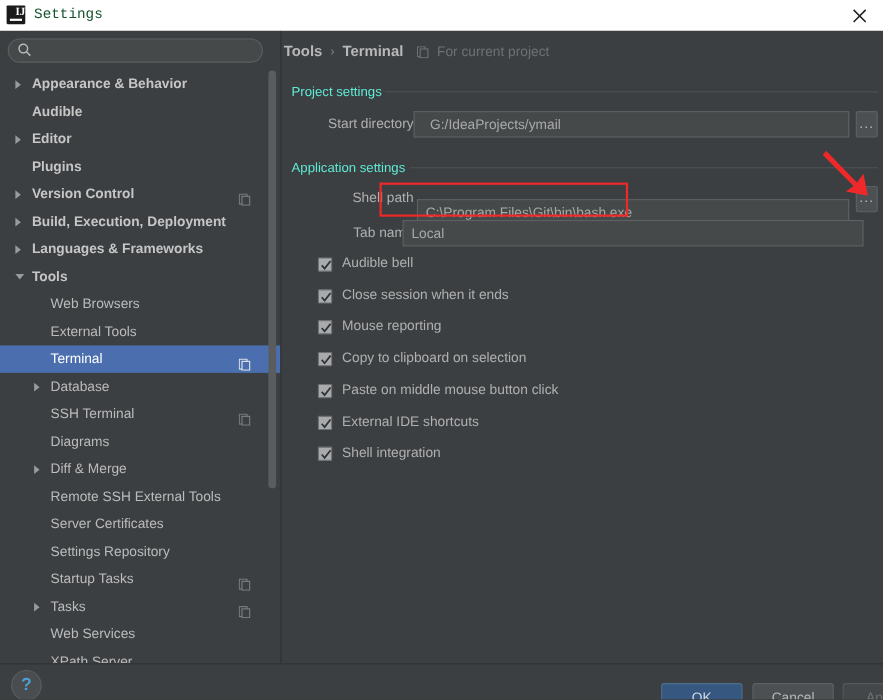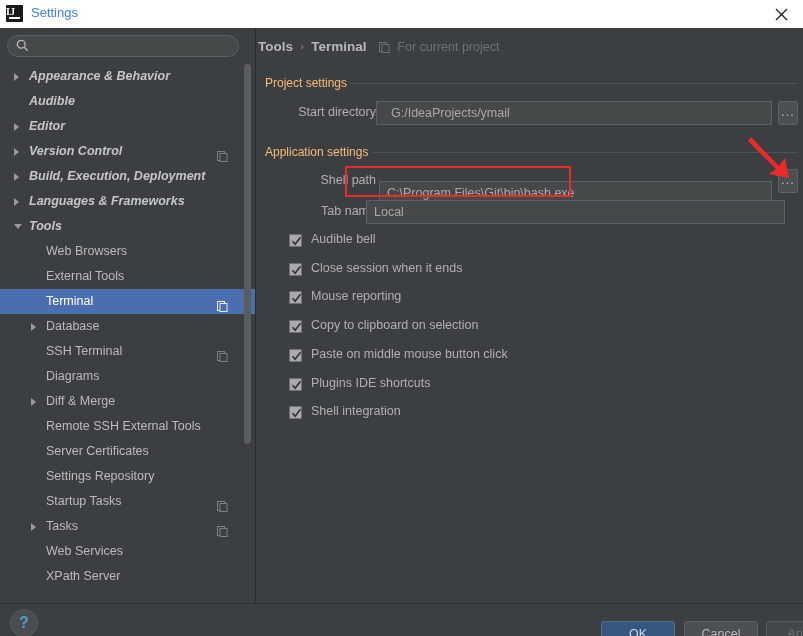--- a/index.html
+++ b/index.html
@@ -41,35 +41,35 @@
   }
   .title-logo .ij {
     position: absolute;
     left: 0; top: 0;
     width: 17px; height: 17px;
     color: #ffffff;
     font-family: "Liberation Serif", serif;
     font-size: 10px;
     font-weight: bold;
     letter-spacing: 0px;
-    text-align: left;
+    text-align: right;
     line-height: 13px;
   }
   .title-logo .underbar {
     position: absolute;
     left: 3px; top: 12px;
     width: 11px; height: 2px;
     background: #ffffff;
   }
   .title-text {
     position: absolute;
     left: 31px; top: 5px;
     font-size: 13px;
-    color: #3b82f6;
-    font-family: Liberation Sans, sans-serif;
+    color: #14532d;
+    font-family: Liberation Mono, monospace;
   }
   .title-close {
     position: absolute;
     right: 0px; top: 0px;
     width: 44px; height: 27px;
     cursor: pointer;
   }
   .title-close svg { position: absolute; left: 16px; top: 8px; }
 
   
@@ -122,21 +122,20 @@
     position: relative;
     height: 25px;
     line-height: 25px;
     white-space: nowrap;
     cursor: default;
     color: #bbbbbb;
   }
   .tree-item.top > .tree-label {
     font-weight: bold;
     color: #c6c6c6;
-    font-style: italic;
   }
   .tree-item.selected {
     background: #4b6eaf;
   }
   .tree-item.selected .tree-label { color: #ffffff; }
   .tree-arrow {
     position: absolute;
     left: 14px; top: 9px;
     width: 0; height: 0;
   }
@@ -218,21 +217,21 @@
   .section {
     position: absolute;
     left: 9px;
     width: 533px;
     height: 13px;
   }
   .section-label {
     position: absolute;
     left: 0; top: 0;
     font-size: 12px;
-    color: #fdba74;
+    color: #5eead4;
     background: #3c3f41;
     padding-right: 6px;
     white-space: nowrap;
   }
   .section-rule {
     position: absolute;
     right: 0; top: 7px;
     height: 1px;
     background: #4f5254;
   }
@@ -410,20 +409,23 @@
           <span class="tree-label">Appearance &amp; Behavior</span>
         </div>
         <div class="tree-item lvl0 top">
           <span class="tree-label">Audible</span>
         </div>
         <div class="tree-item lvl0 top">
           <span class="tree-arrow collapsed"></span>
           <span class="tree-label">Editor</span>
         </div>
         <div class="tree-item lvl0 top">
+          <span class="tree-label">Plugins</span>
+        </div>
+        <div class="tree-item lvl0 top">
           <span class="tree-arrow collapsed"></span>
           <span class="tree-label">Version Control</span>
           <span class="scope-icon"><svg width="11" height="11" viewBox="0 0 11 11">
               <rect x="0.5" y="0.5" width="7" height="9" stroke="#7d8082" fill="none"></rect>
               <rect x="3" y="2.5" width="7" height="8" stroke="#7d8082" fill="#3c3f41"></rect>
             </svg></span>
         </div>
         <div class="tree-item lvl0 top">
           <span class="tree-arrow collapsed"></span>
           <span class="tree-label">Build, Execution, Deployment</span>
@@ -592,21 +594,21 @@
           </svg>
         </span>
         <span class="cb-label">Paste on middle mouse button click</span>
       </div>
       <div class="cb-row" style="top: 375.5px;">
         <span class="checkbox">
           <svg width="11" height="11" viewBox="0 0 11 11">
             <path d="M1.5,5.2 L4.1,8.2 L9.5,1.3" stroke="#2f3234" stroke-width="1.6" fill="none"></path>
           </svg>
         </span>
-        <span class="cb-label">Plugins IDE shortcuts</span>
+        <span class="cb-label">External IDE shortcuts</span>
       </div>
       <div class="cb-row" style="top: 404.2px;">
         <span class="checkbox">
           <svg width="11" height="11" viewBox="0 0 11 11">
             <path d="M1.5,5.2 L4.1,8.2 L9.5,1.3" stroke="#2f3234" stroke-width="1.6" fill="none"></path>
           </svg>
         </span>
         <span class="cb-label">Shell integration</span>
       </div>
     </div>

